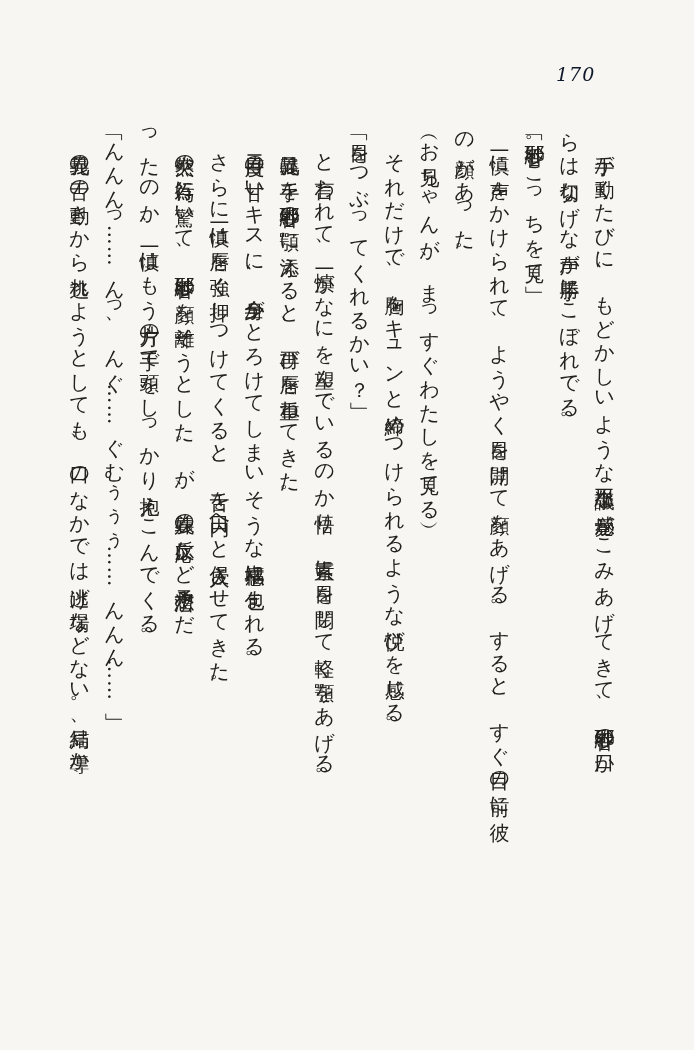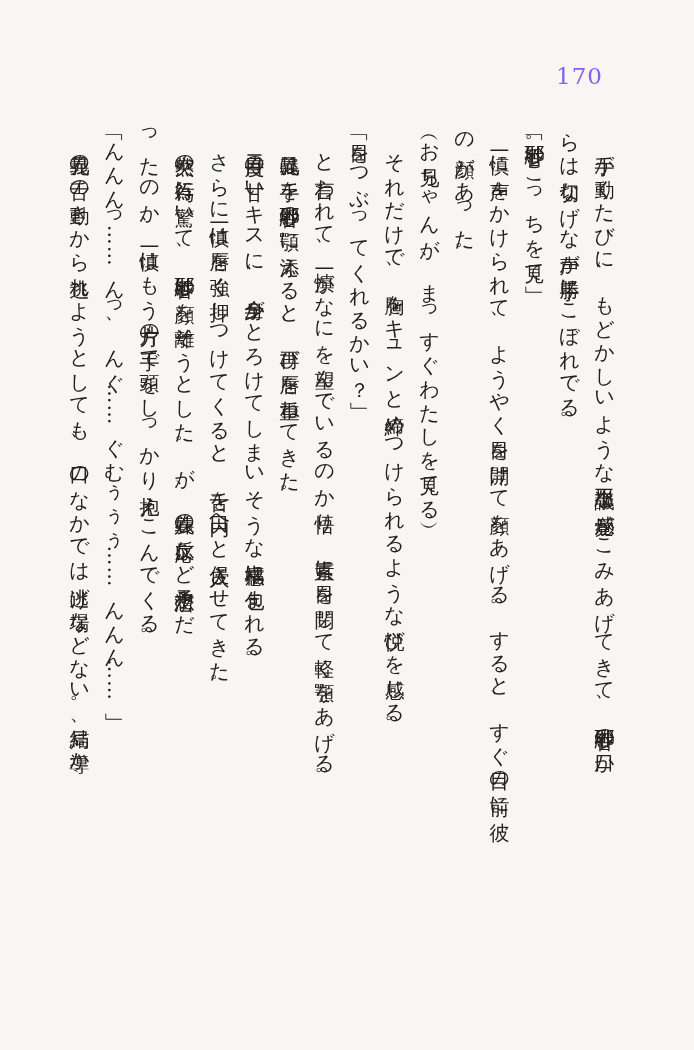--- a/index.html
+++ b/index.html
@@ -14,23 +14,24 @@
     width: 694px;
     height: 1050px;
     background: radial-gradient(ellipse at 52% 42%, #faf9f5 55%, #f3f2ee 92%, #eeedე8 100%);
     background-color: #f7f6f2;
     font-family: "DejaVu Serif", "Liberation Serif", serif;
   }
   .page-number {
     position: absolute;
     top: 63px;
     left: 556px;
-    font-size: 23px;
+    font-style: italic;
+    font-size: 19px;
     letter-spacing: 1px;
-    color: #8b5cf6;
+    color: #0f172a;
   }
   .text-block {
     position: absolute;
     top: 119px;
     right: 72px;
     height: 836px;
     writing-mode: vertical-rl;
     text-orientation: mixed;
     font-size: 20px;
     line-height: 35px;

